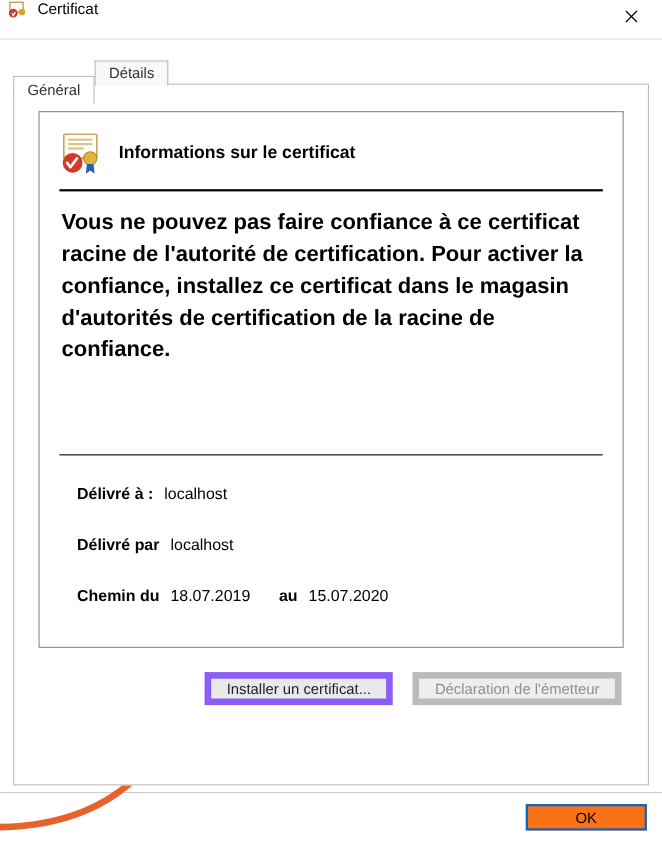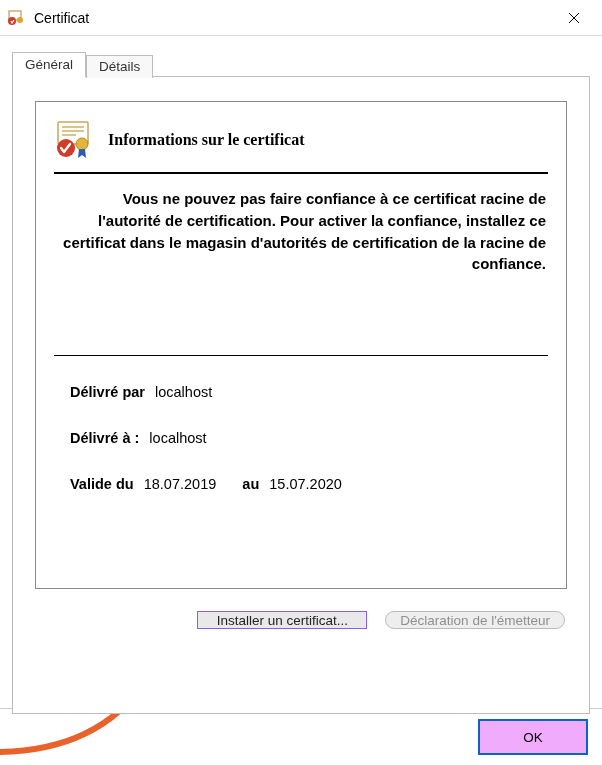--- a/index.html
+++ b/index.html
@@ -13,21 +13,20 @@
     overflow: hidden;
   }
   .window {
     width: 602px; height: 765px;
     background: #fff;
     position: relative;
   }
   .titlebar {
     height: 36px;
     display: flex;
-    align-items: center;
     padding: 0 6px 0 8px;
     border-bottom: 1px solid #ddd;
   }
   .titlebar .app-icon {
     width: 18px; height: 18px;
     margin-right: 8px;
     position: relative;
   }
   .title-text {
     font-size: 14px;
@@ -51,21 +50,21 @@
     z-index: 2;
   }
   .tab {
     border: 1px solid #bdbdbd;
     border-bottom: none;
     padding: 4px 12px 5px 12px;
     font-size: 13.5px;
     background: #fff;
     margin-right: 0px;
     position: relative;
-    top: 1px;
+    top: 18px;
     color: #333;
     cursor: default;
   }
   .tab.inactive {
     background: #f8f8f8;
     top: 2px;
     padding-top: 3px;
     padding-bottom: 4px;
     border-bottom: none;
     margin-top: 26px;
@@ -94,89 +93,86 @@
     gap: 14px;
     margin-bottom: 12px;
   }
   .cert-icon {
     width: 40px; height: 40px;
     position: relative;
   }
   .cert-title {
     font-weight: 700;
     font-size: 16px;
-    font-family: Liberation Serif, serif;
   }
   .hr {
     border: none;
     border-top: 2px solid #000;
     margin: 6px 0 14px 0;
   }
   .hr.thin {
     border-top: 1px solid #000;
     margin-top: 26px;
     margin-bottom: 20px;
   }
   .warn {
     font-weight: 700;
-    font-size: 15px;
+    font-size: 20px;
     line-height: 1.45;
     padding: 0 2px;
-    text-align: right;
   }
   .fields {
     padding: 8px 8px 0 16px;
     font-size: 14.5px;
   }
   .field-row {
     margin-bottom: 30px;
   }
   .field-row:last-child { margin-bottom: 10px; }
   .lbl { font-weight: 700; }
   .val { font-weight: 400; margin-left: 6px; }
   .btnrow {
     display: flex;
     justify-content: flex-end;
     gap: 18px;
     margin-top: 22px;
     padding-right: 2px;
   }
   .btn {
     min-width: 170px;
-    height: 18px;
-    border: 1px solid #8b5cf6;
+    height: 30px;
+    border: 6px solid #8b5cf6;
     background: #e9e9e9;
     font-size: 13.5px;
     padding: 0 14px;
     color: #222;
     display: inline-flex;
     align-items: center;
     justify-content: center;
     font-family: inherit;
   }
   .btn[disabled] {
     color: #8f8f8f;
     background: #eee;
     border-color: #bbb;
-    border-radius: 13px;
   }
   .footer {
     position: absolute;
     bottom: 10px;
     left: 0; right: 0;
     border-top: 1px solid #ccc;
     padding: 10px 14px 0 0;
     display: flex;
     justify-content: flex-end;
   }
   .ok-btn {
     min-width: 110px;
-    height: 36px;
+    height: 24px;
     border: 2px solid #0a64c2;
-    background: #f0abfc;
+    background: #f97316;
     font-size: 13.5px;
     color: #000;
     font-family: inherit;
   }
   
   .arrow-annot {
     position: absolute;
     left: -10px;
     top: 652px;
     width: 200px;
@@ -240,31 +236,31 @@
 
         <hr class="hr">
 
         <div class="warn">Vous ne pouvez pas faire confiance à ce certificat racine de l'autorité de certification. Pour activer la confiance, installez ce certificat dans le magasin d'autorités de certification de la racine de confiance.</div>
 
         <hr class="hr thin" style="margin-top:80px">
 
         <div class="fields">
 
           <div class="field-row">
+            <span class="lbl">Délivré à :</span>
+            <span class="val">localhost</span>
+          </div>
+
+          <div class="field-row">
             <span class="lbl">Délivré par</span>
             <span class="val">localhost</span>
           </div>
 
           <div class="field-row">
-            <span class="lbl">Délivré à :</span>
-            <span class="val">localhost</span>
-          </div>
-
-          <div class="field-row">
-            <span class="lbl">Valide du</span>
+            <span class="lbl">Chemin du</span>
             <span class="val">18.07.2019</span>
             <span class="lbl" style="margin-left:22px">au</span>
             <span class="val">15.07.2020</span>
           </div>
 
         </div>
       </div>
 
       <div class="btnrow">
         <button class="btn">

